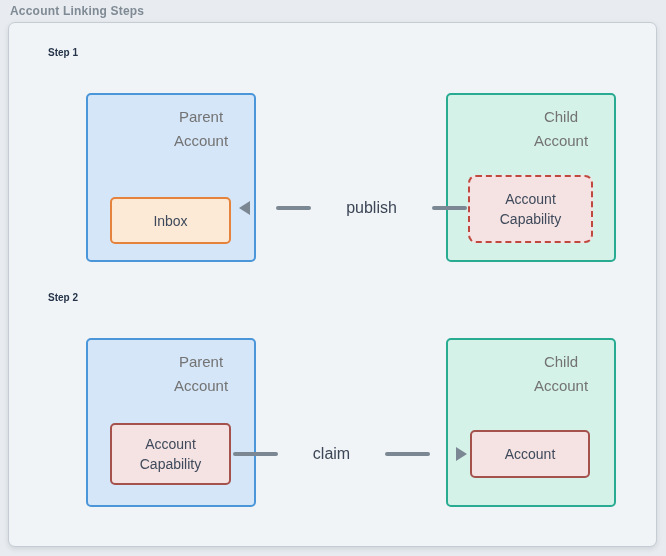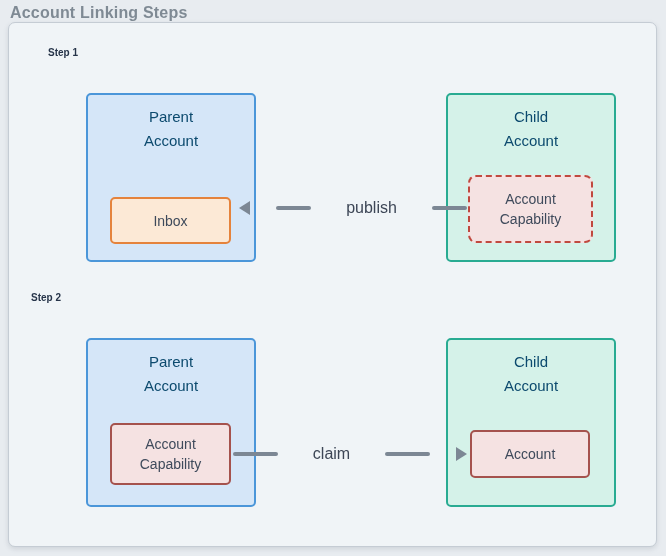--- a/index.html
+++ b/index.html
@@ -7,55 +7,56 @@
     width: 666px; height: 556px;
     position: relative;
     background: #e8ecf0;
     font-family: "Liberation Sans", sans-serif;
     overflow: hidden;
   }
   .abs { position: absolute; box-sizing: border-box; }
 
   .diagram-title {
     left: 10px; top: 4px;
-    font-size: 16px; font-weight: 600;
+    font-size: 12px; font-weight: 600;
     color: #7f8a94;
     letter-spacing: 0.2px;
   }
   .panel {
     left: 8px; top: 22px;
     width: 649px; height: 525px;
     background: #f0f4f7;
     border: 1px solid #c5ccd4;
     border-radius: 7px;
     box-shadow: 0 2px 5px rgba(90,100,115,0.18);
   }
   .step-label {
     font-size: 10px; font-weight: 700;
     color: #263449;
   }
   .step1-label { left: 48px; top: 47px; }
-  .step2-label { left: 31px; top: 292px; }
+  .step2-label { left: 48px; top: 292px; }
 
   .node {
     width: 170px; height: 169px;
     border-radius: 5px;
     border: 2px solid;
   }
   .node-parent { background: #d5e6f8; border-color: #4b96d9; }
   .node-child  { background: #d5f2e9; border-color: #29ab92; }
 
   .node-title {
     width: 100%;
     padding-top: 10px;
     text-align: center;
     font-size: 15px;
     line-height: 24px;
-    color: #0c4a6e;
+    color: #737373;
     white-space: pre-line;
+    padding-left: 30px;
   }
 
   .subnode {
     display: flex; align-items: center; justify-content: center;
     text-align: center;
     font-size: 14px;
     line-height: 20px;
     color: #3e4a5b;
     white-space: pre-line;
     border-radius: 5px;

